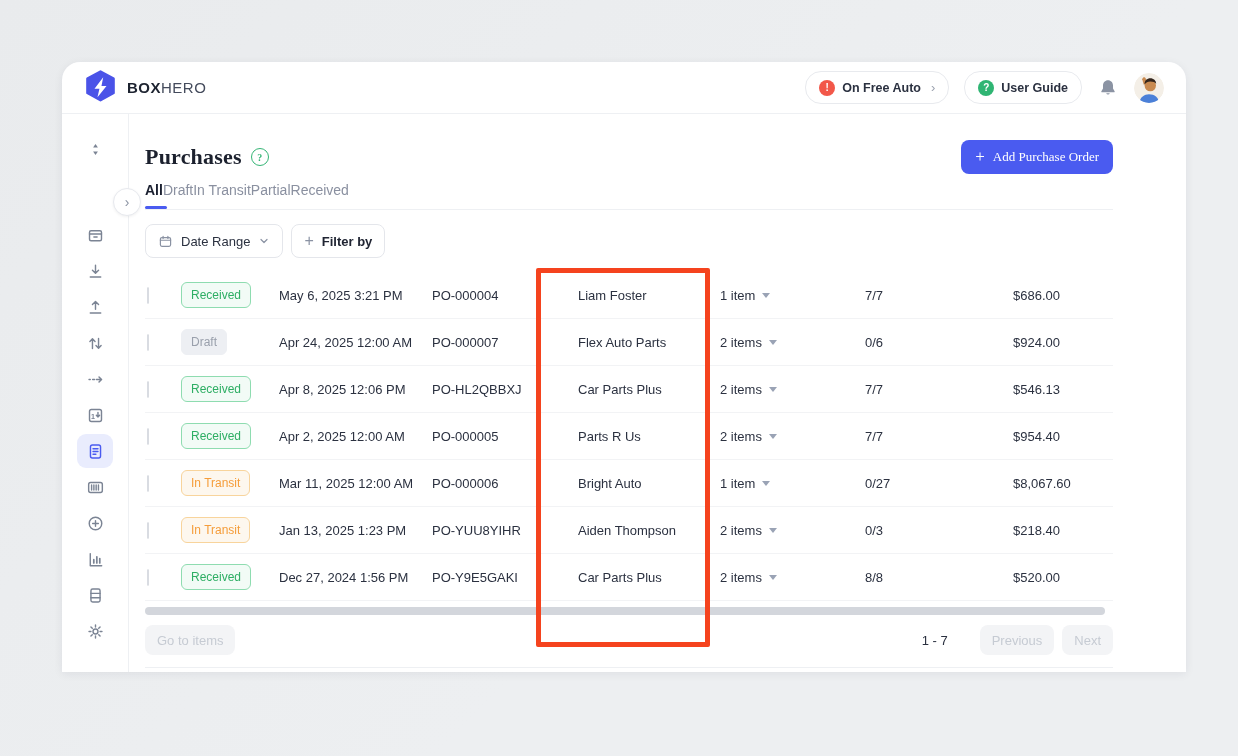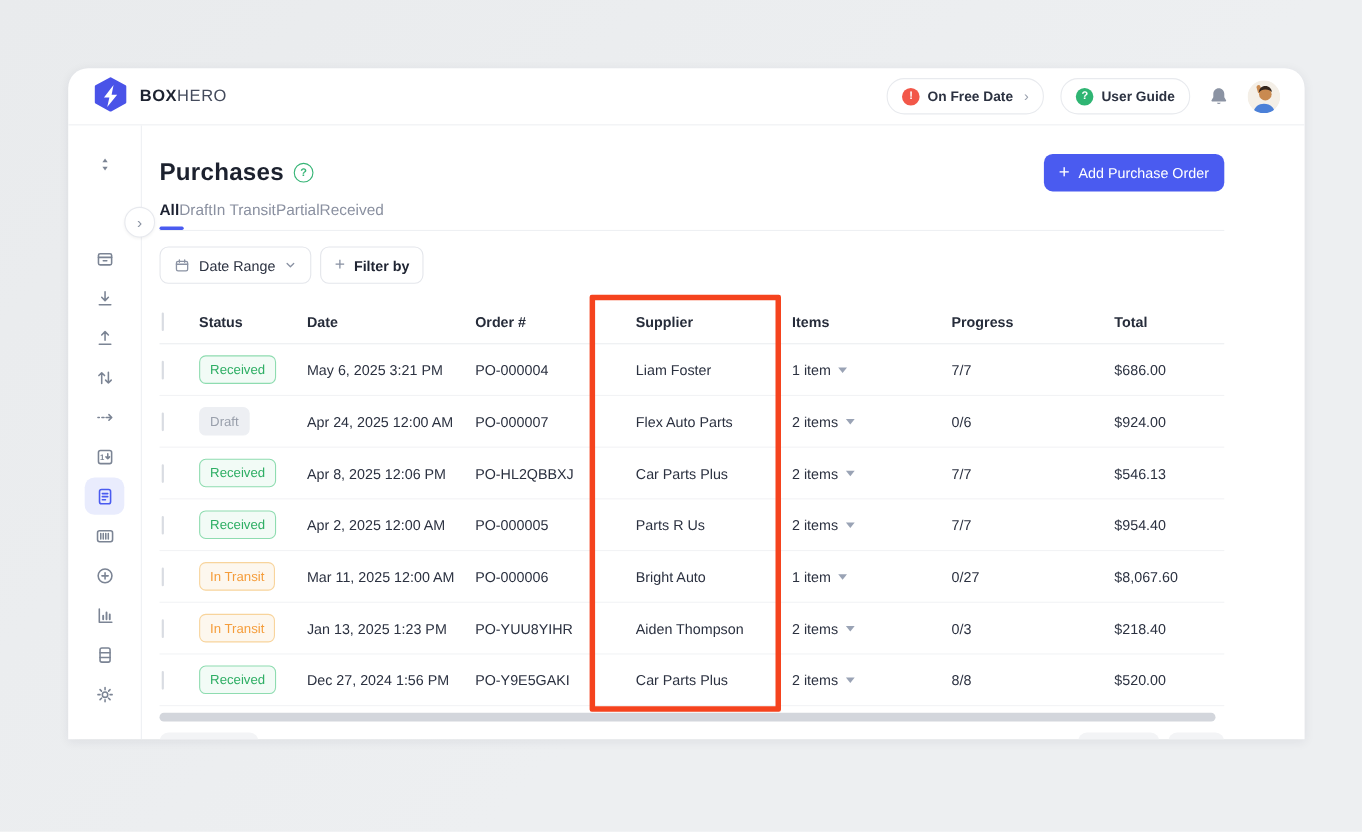--- a/index.html
+++ b/index.html
@@ -39,21 +39,21 @@
     align-items:center;padding-top:18px;position:relative;}
   .side-item{width:36px;height:34px;border-radius:9px;display:flex;align-items:center;justify-content:center;
     color:#7b8494;margin-bottom:2px;cursor:pointer;}
   .side-item.sort{margin-bottom:52px;}
   .side-item.active{background:#e9ecfd;color:#4a5bf0;}
   .collapse-btn{position:absolute;right:-13px;top:74px;width:26px;height:26px;border-radius:50%;
     background:#fff;border:1px solid #e7e9ee;color:#8a92a2;display:flex;align-items:center;justify-content:center;
     font-size:14px;line-height:1;box-shadow:0 1px 3px rgba(0,0,0,.06);z-index:6;cursor:pointer;}
   .content{flex:1;min-width:0;padding:26px 16px 0 16px;}
   .breadcrumb{font-size:12px;color:#8f95a3;margin-bottom:7px;}
-  .title-row{display:flex;align-items:center;height:34px;width:968px;}
+  .title-row{display:flex;align-items:center;height:34px;width:968px;font-family:Liberation Serif, serif;}
   .page-title{font-size:22px;font-weight:700;color:#1c212e;letter-spacing:.2px;}
   .help-ic{width:16px;height:16px;border:1.4px solid #35b475;color:#35b475;border-radius:50%;
     font-size:10px;font-weight:700;display:flex;align-items:center;justify-content:center;margin-left:9px;cursor:pointer;}
   .add-btn{margin-left:auto;height:34px;padding:0 14px;background:#4a5bf0;color:#fff;border:none;border-radius:8px;
     font-size:13px;font-weight:500;display:flex;align-items:center;gap:8px;cursor:pointer;font-family:inherit;}
   .add-btn .plus{font-size:17px;font-weight:300;line-height:1;margin-top:-1px;}
   .tabs{display:flex;margin-top:8px;width:968px;}
   .tab{font-size:14px;color:#8a90a0;font-weight:500;padding-bottom:11px;position:relative;cursor:pointer;}
   .tab.active{color:#1b2030;font-weight:700;}
   .tab.active:after{content:"";position:absolute;left:0;bottom:0;width:22px;height:3px;border-radius:2px;background:#4a5bf0;}
@@ -104,21 +104,21 @@
           <svg width="33" height="35" viewBox="0 0 34 36">
             <path d="M17 1.5 30.5 8.9v14.8L17 31.1 3.5 23.7V8.9Z" fill="#4a53e8" stroke="#4a53e8" stroke-width="2.5" stroke-linejoin="round"></path>
             <path d="M19.8 7.5 10.8 19.2h5.1l-2 8.9 9.3-11.6h-5.2Z" fill="#fff"></path>
           </svg>
         </span>
         <span class="brand-name"><span class="b">BOX</span><span class="l">HERO</span></span>
       </div>
       <div class="top-right">
         <div class="pill trial">
           <span class="dot-ic red">!</span>
-          <span>On Free Date</span>
+          <span>On Free Auto</span>
           <span class="chev">›</span>
         </div>
         <div class="pill guide">
           <span class="dot-ic green">?</span>
           <span>User Guide</span>
         </div>
         <div class="bell">
           <svg width="20" height="22" viewBox="0 0 20 20">
             <path d="M10 2.2c-2.9 0-5 2.3-5 5.2v3.1l-1.6 2.7c-.3.5 0 1.1.6 1.1h12c.6 0 .9-.6.6-1.1L15 10.5V7.4c0-2.9-2.1-5.2-5-5.2z" fill="#8b93a3"></path>
             <path d="M8.2 15.3a1.9 1.9 0 0 0 3.6 0z" fill="#8b93a3"></path>
@@ -304,30 +304,20 @@
                 </svg>
             </span>
           </button>
           <button class="ghost-btn bold" id="filter-by">
             <span class="plus">+</span>
             <span>Filter by</span>
           </button>
         </div>
 
         <div class="table-wrap">
-          <div class="trow thead" id="thead">
-              <div><span class="cb"></span></div>
-              <div>Status</div>
-              <div>Date</div>
-              <div>Order #</div>
-              <div>Supplier</div>
-              <div>Items</div>
-              <div>Progress</div>
-              <div>Total</div>
-            </div>
           <div id="tbody">
               <div class="trow tr">
                 <div><span class="cb"></span></div>
                 <div><span class="badge received">Received</span></div>
                 <div>May 6, 2025 3:21 PM</div>
                 <div>PO-000004</div>
                 <div>Liam Foster</div>
                 <div>
                   <span class="items-cell">1 item<span class="caret"></span></span>
                 </div>

